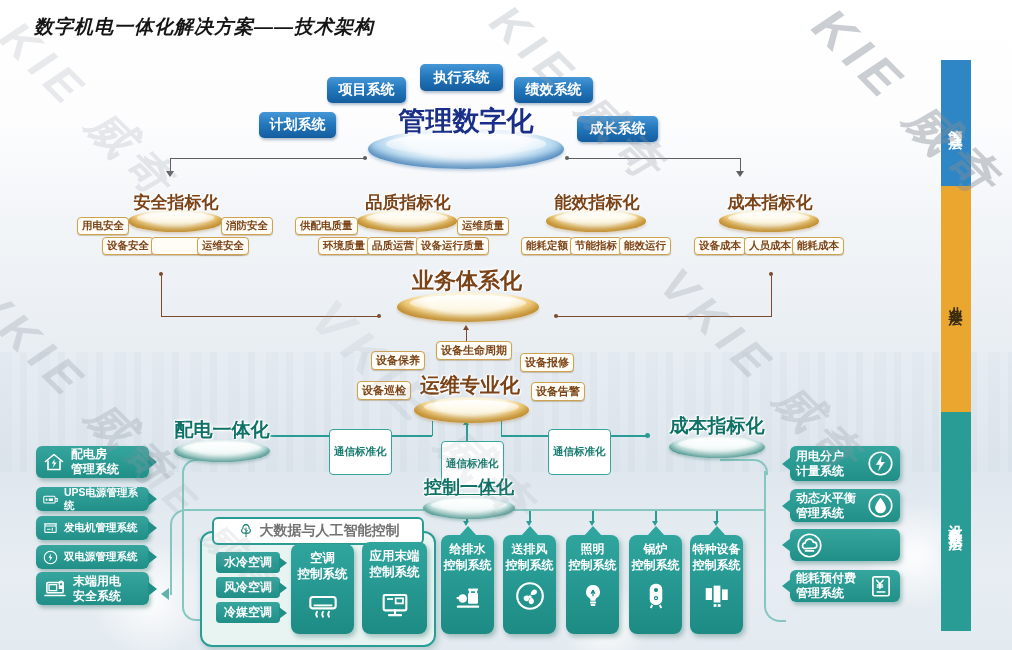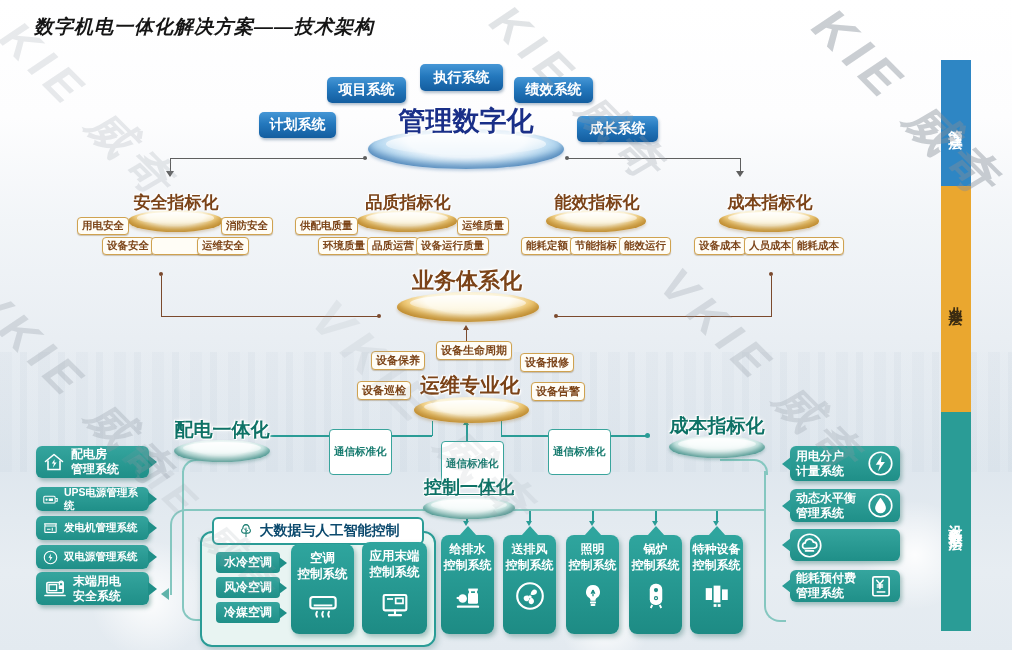--- a/index.html
+++ b/index.html
@@ -50,21 +50,21 @@
   .dev{position:absolute;width:53px;height:92px;top:535px;border-radius:8px;z-index:11;display:flex;flex-direction:column;
     align-items:center;padding-top:7px;gap:7px;color:#fff;font-weight:bold;font-size:12px;text-align:center;
     white-space:pre-line;line-height:1.3;background:linear-gradient(180deg,#2fa59e 0%,#1d8b84 100%);
     box-shadow:2px 3px 5px rgba(26,96,90,.35);}
   .dev::before{content:"";position:absolute;top:-9px;left:50%;transform:translateX(-50%);
     border-bottom:10px solid #2fa59e;border-left:9px solid transparent;border-right:9px solid transparent;}
   .aibox{position:absolute;left:200px;top:531px;width:232px;height:112px;background:rgba(232,245,241,.88);
     border:2px solid #2a9c96;border-radius:12px;z-index:9;box-shadow:2px 3px 6px rgba(26,96,90,.25);}
   .aihead{position:absolute;left:212px;top:517px;width:208px;height:24px;background:#fff;border:2px solid #2a9c96;
     border-radius:6px;display:flex;align-items:center;justify-content:center;gap:5px;z-index:12;
-    font-size:14px;font-weight:bold;color:#0c4a6e;white-space:nowrap;}
+    font-size:14px;font-weight:bold;color:#737373;white-space:nowrap;}
   .acbox{position:absolute;width:64px;height:21px;display:flex;align-items:center;justify-content:center;border-radius:4px;
     background:linear-gradient(180deg,#35a59e,#1f8f88);color:#fff;font-weight:bold;font-size:12px;z-index:12;}
   .acbox::after{content:"";position:absolute;right:-7px;top:50%;transform:translateY(-50%);
     border-left:8px solid #1f8f88;border-top:6px solid transparent;border-bottom:6px solid transparent;}
   .devtall{position:absolute;border-radius:8px;z-index:12;display:flex;flex-direction:column;align-items:center;
     padding-top:6px;gap:8px;color:#fff;font-weight:bold;font-size:12.5px;text-align:center;white-space:pre-line;line-height:1.3;
     background:linear-gradient(180deg,#2fa59e 0%,#1d8b84 100%);box-shadow:2px 3px 5px rgba(26,96,90,.35);}
   .layerbar{position:absolute;left:941px;width:30px;display:flex;align-items:center;justify-content:center;z-index:11;
     writing-mode:vertical-rl;text-orientation:upright;font-weight:bold;font-size:14px;letter-spacing:3px;color:#fff;}
 </style>

